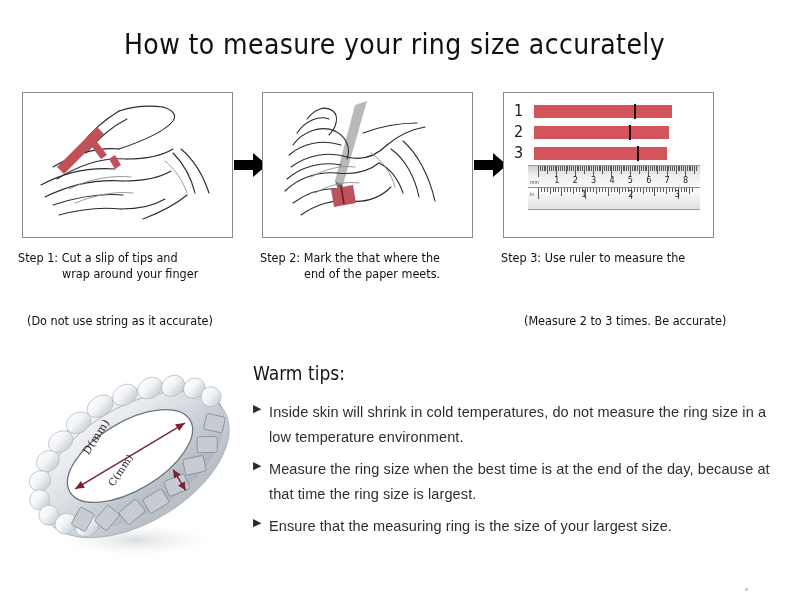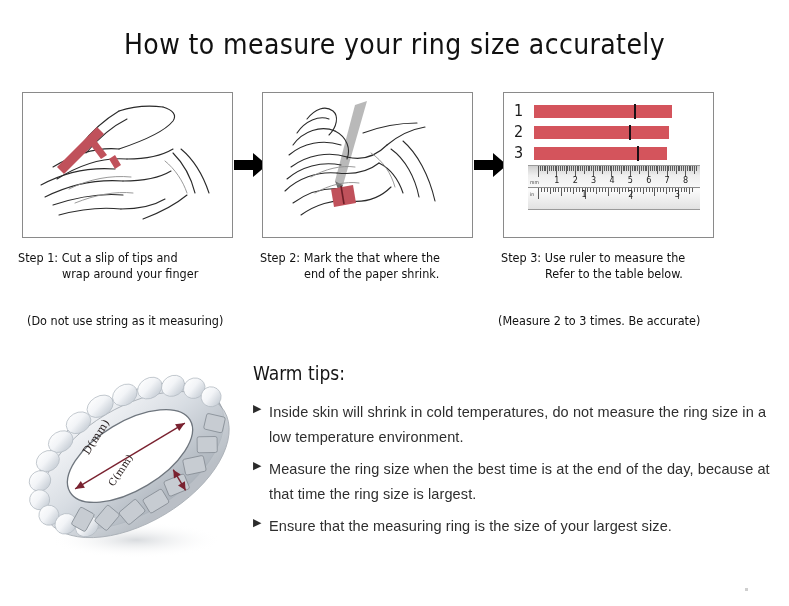--- a/index.html
+++ b/index.html
@@ -148,21 +148,21 @@
   .caption .cont { display: block; padding-left: 44px; }
 
   .note {
     position: absolute;
     font-family: "DejaVu Sans Condensed", "Liberation Sans", sans-serif;
     font-size: 12.5px;
     color: #111111;
     white-space: nowrap;
   }
   #note-1 { left: 27px; top: 313px; }
-  #note-3 { left: 498px; top: 313px; }
+  #note-3 { left: 524px; top: 313px; }
 
   
   #ring-figure {
     position: absolute;
     left: 18px;
     top: 352px;
     width: 232px;
     height: 220px;
   }
   #ring-svg { display: block; }
@@ -505,30 +505,29 @@
 
 <div class="caption" id="caption-1">
   <b>Step 1:</b>
   <span>Cut a slip of tips and</span>
   <span class="cont">wrap around your finger</span>
 </div>
 
 <div class="caption" id="caption-2">
   <b>Step 2:</b>
   <span>Mark the that where the</span>
-  <span class="cont">end of the paper shrink.</span>
+  <span class="cont">end of the paper meets.</span>
 </div>
 
 <div class="caption" id="caption-3">
   <b>Step 3:</b>
   <span>Use ruler to measure the</span>
-  <span class="cont">Refer to the table below.</span>
-</div>
-
-<div class="note" id="note-1">(Do not use string as it measuring)</div>
+</div>
+
+<div class="note" id="note-1">(Do not use string as it accurate)</div>
 <div class="note" id="note-3">(Measure 2 to 3 times. Be accurate)</div>
 
 <div id="ring-figure">
   <svg id="ring-svg" width="232" height="220" viewBox="0 0 232 220">
     <defs>
       <linearGradient id="gemGrad" x1="0" y1="0" x2="0.4" y2="1">
         <stop offset="0" stop-color="#ffffff"></stop>
         <stop offset="0.55" stop-color="#f2f4f7"></stop>
         <stop offset="1" stop-color="#cfd5dc"></stop>
       </linearGradient>

